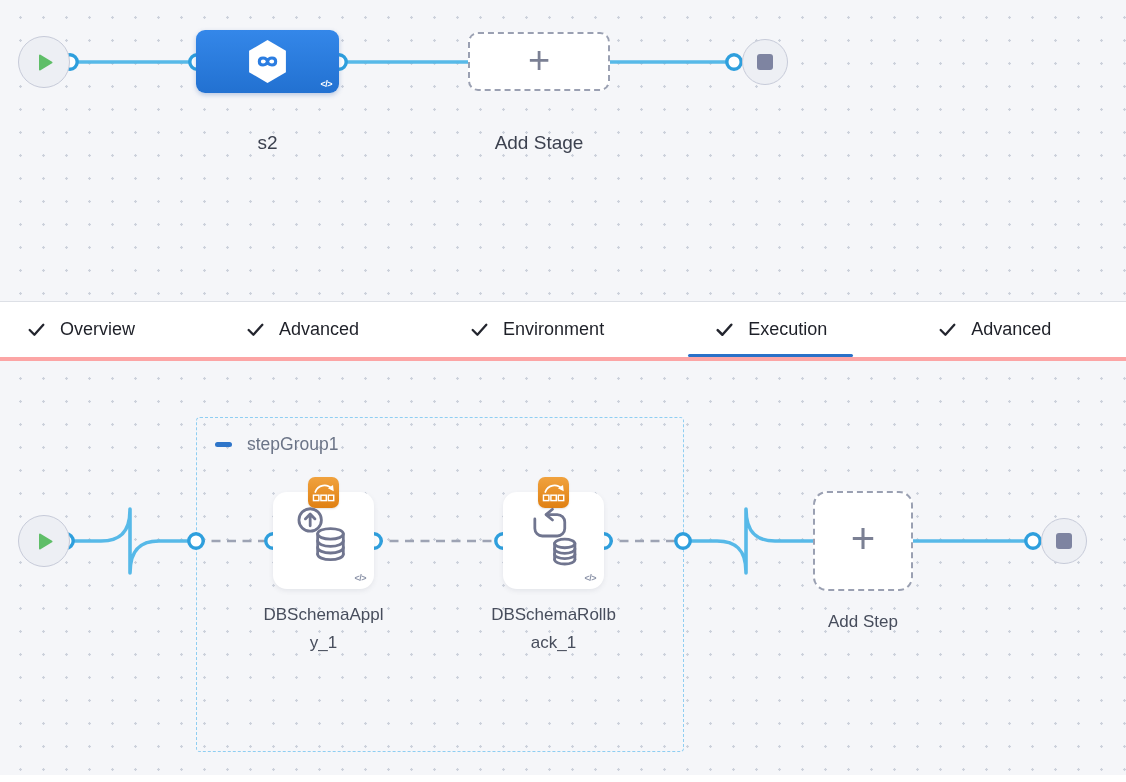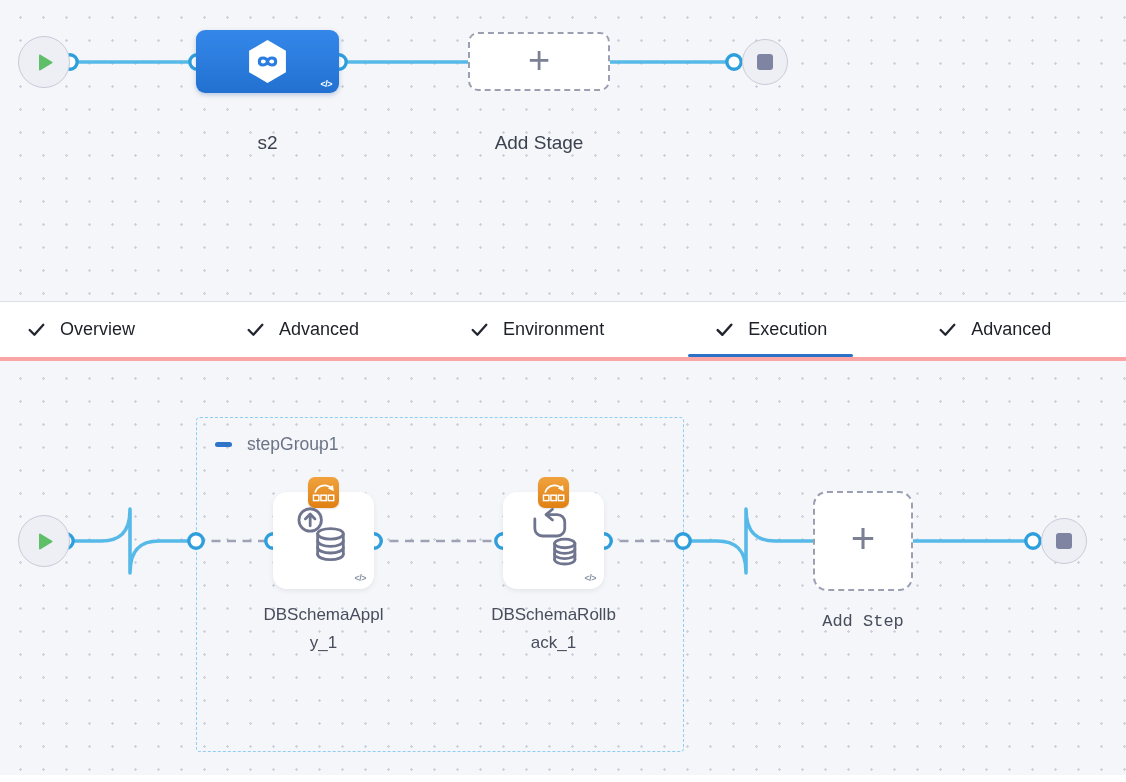--- a/index.html
+++ b/index.html
@@ -38,21 +38,21 @@
   .round-node{
     position:absolute;border-radius:50%;background:#edeff4;border:1px solid #c7cbd9;
     display:flex;align-items:center;justify-content:center;box-sizing:border-box;
   }
   .stop-square{width:16px;height:16px;border-radius:3px;background:#7e84a1;}
   .conn{position:absolute;left:0;top:0;pointer-events:none;}
   .conn .port{pointer-events:auto;}
 
   .node-label{position:absolute;text-align:center;color:#3c414f;font-size:19px;}
   .node-label.small{font-size:17px;color:#474d5c;line-height:28px;word-break:break-all;}
-  .muted-label{color:#686e80;font-family:Liberation Mono, monospace;}
+  .muted-label{color:#686e80;}
 
   
   .stage-node{
     position:absolute;left:196px;top:30px;width:143px;height:63px;border-radius:9px;
     background:linear-gradient(180deg,#3487e9,#2271d1);
     box-shadow:0 2px 5px rgba(30,80,160,.28);
     display:flex;align-items:center;justify-content:center;cursor:pointer;
   }
   .code-tag{
     position:absolute;right:7px;bottom:4px;font-size:9px;font-weight:700;color:#ffffff;

